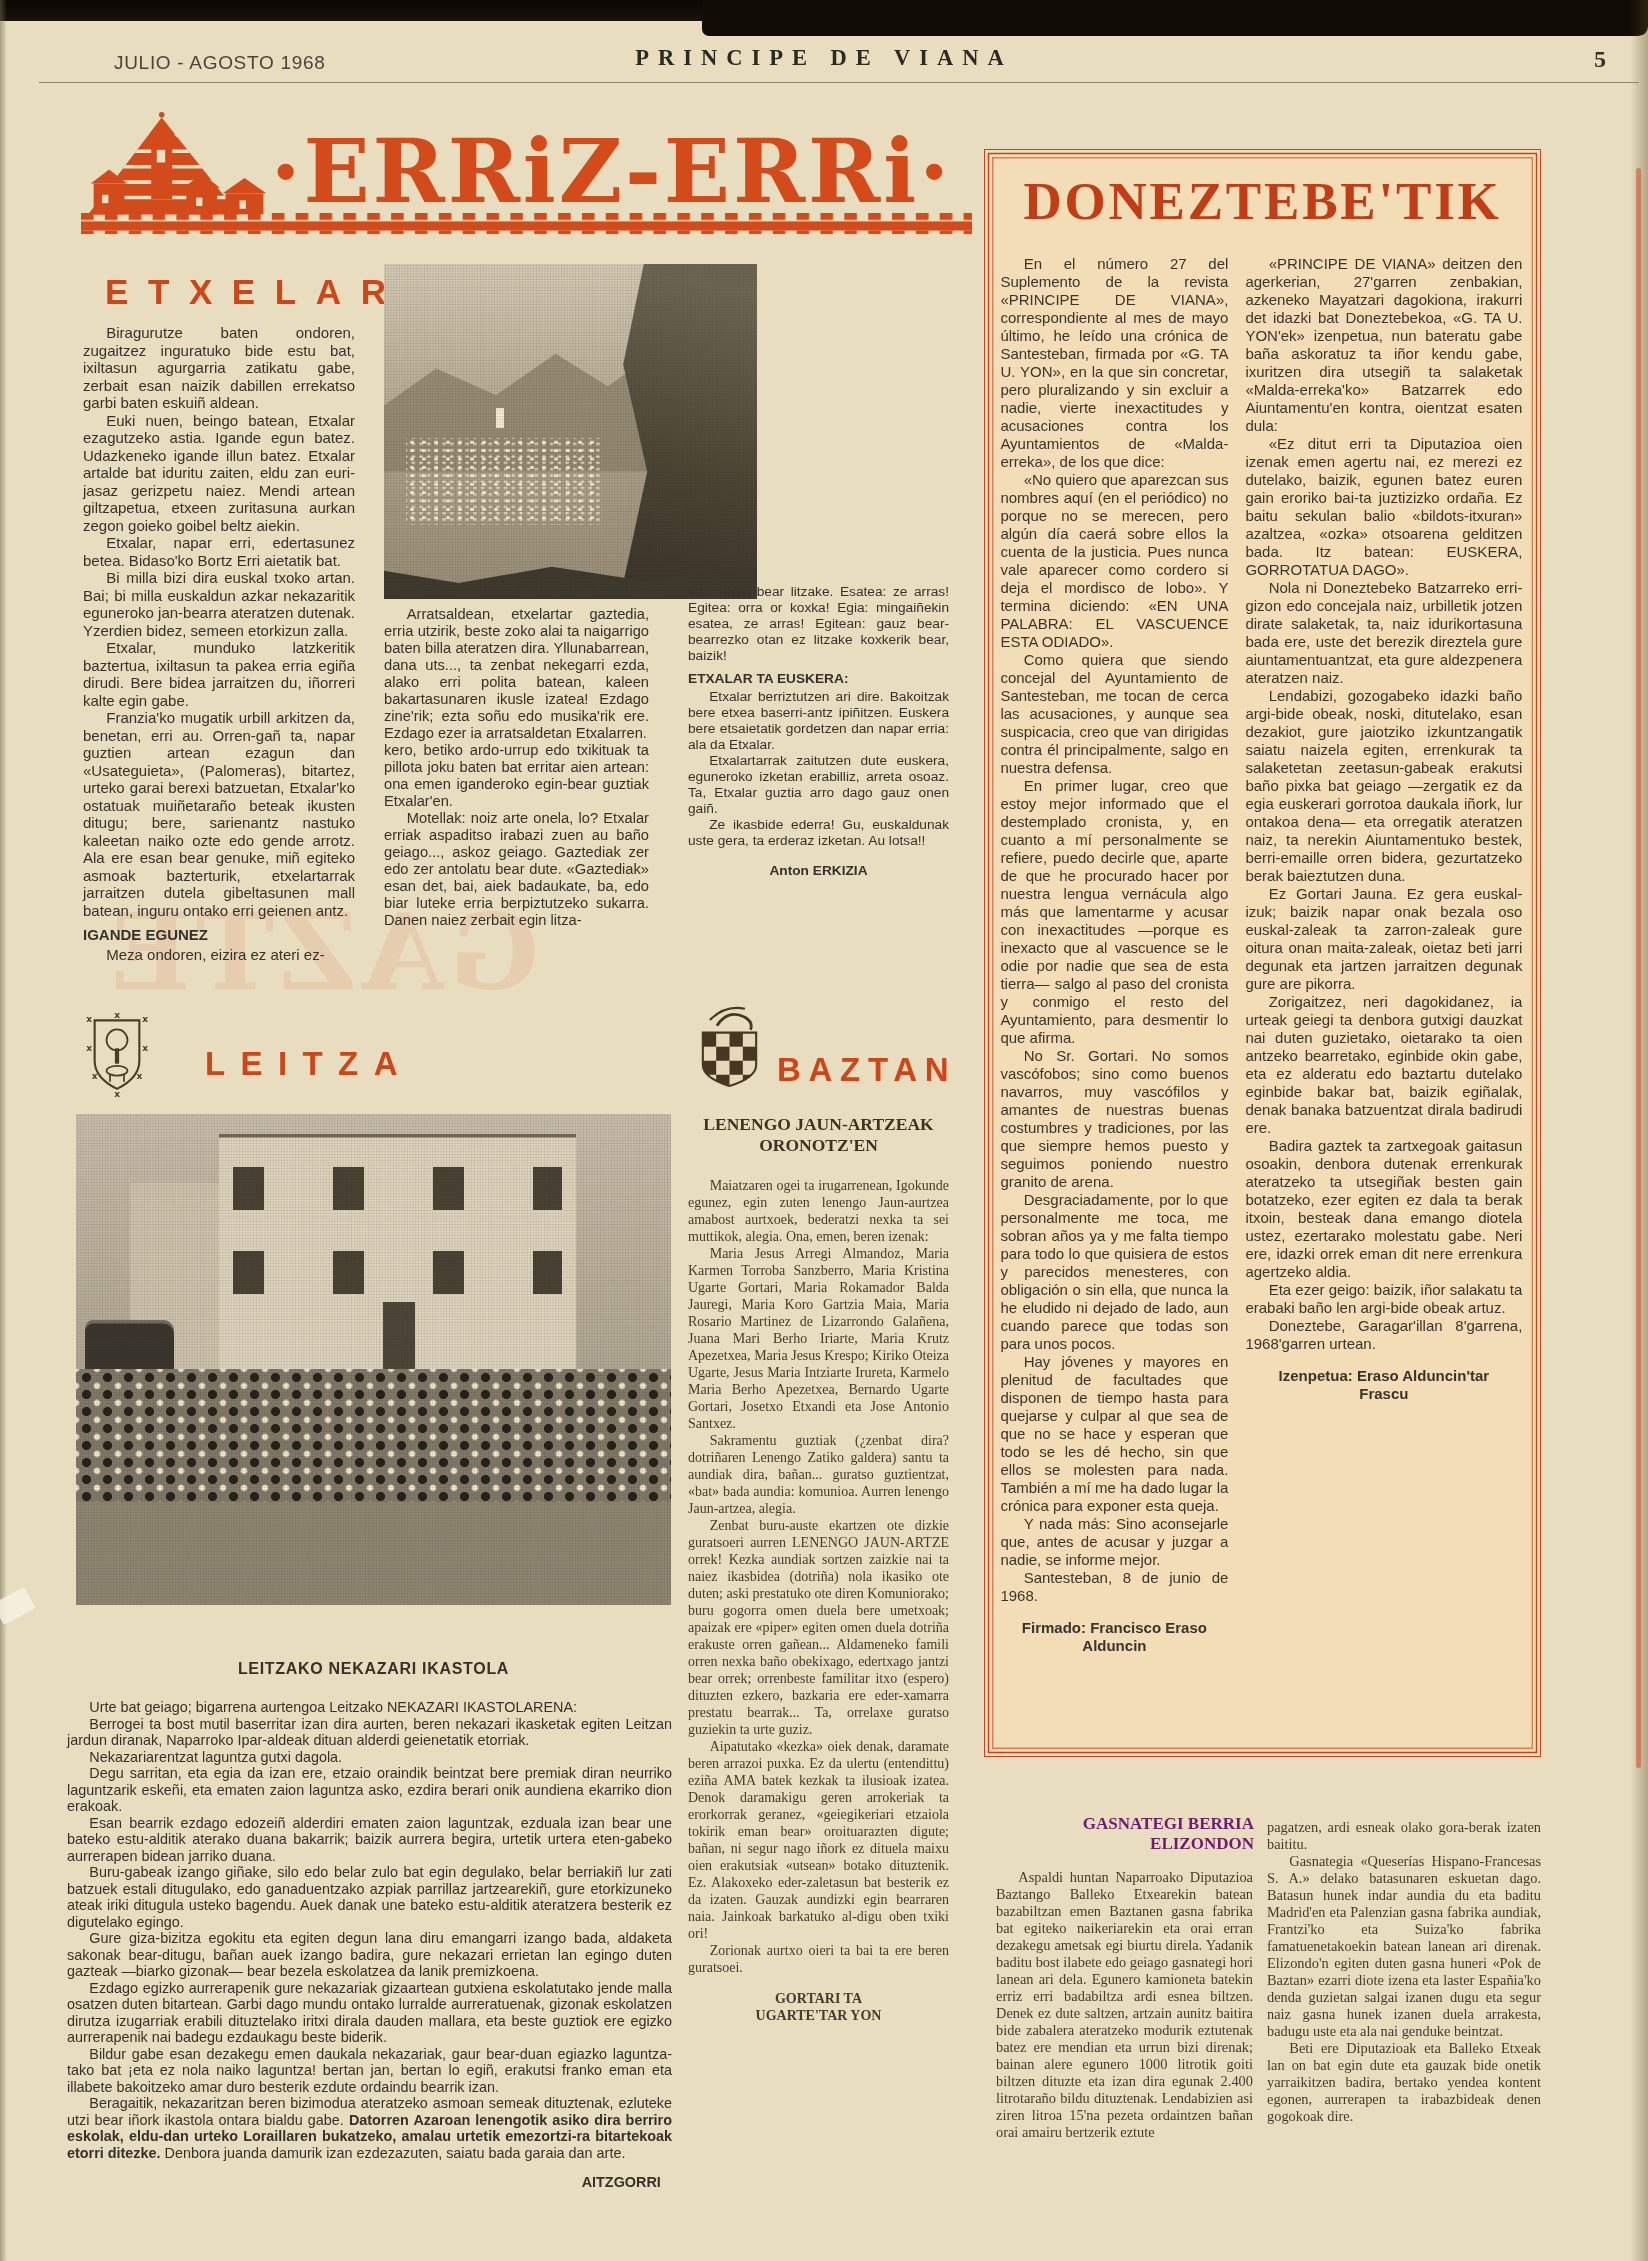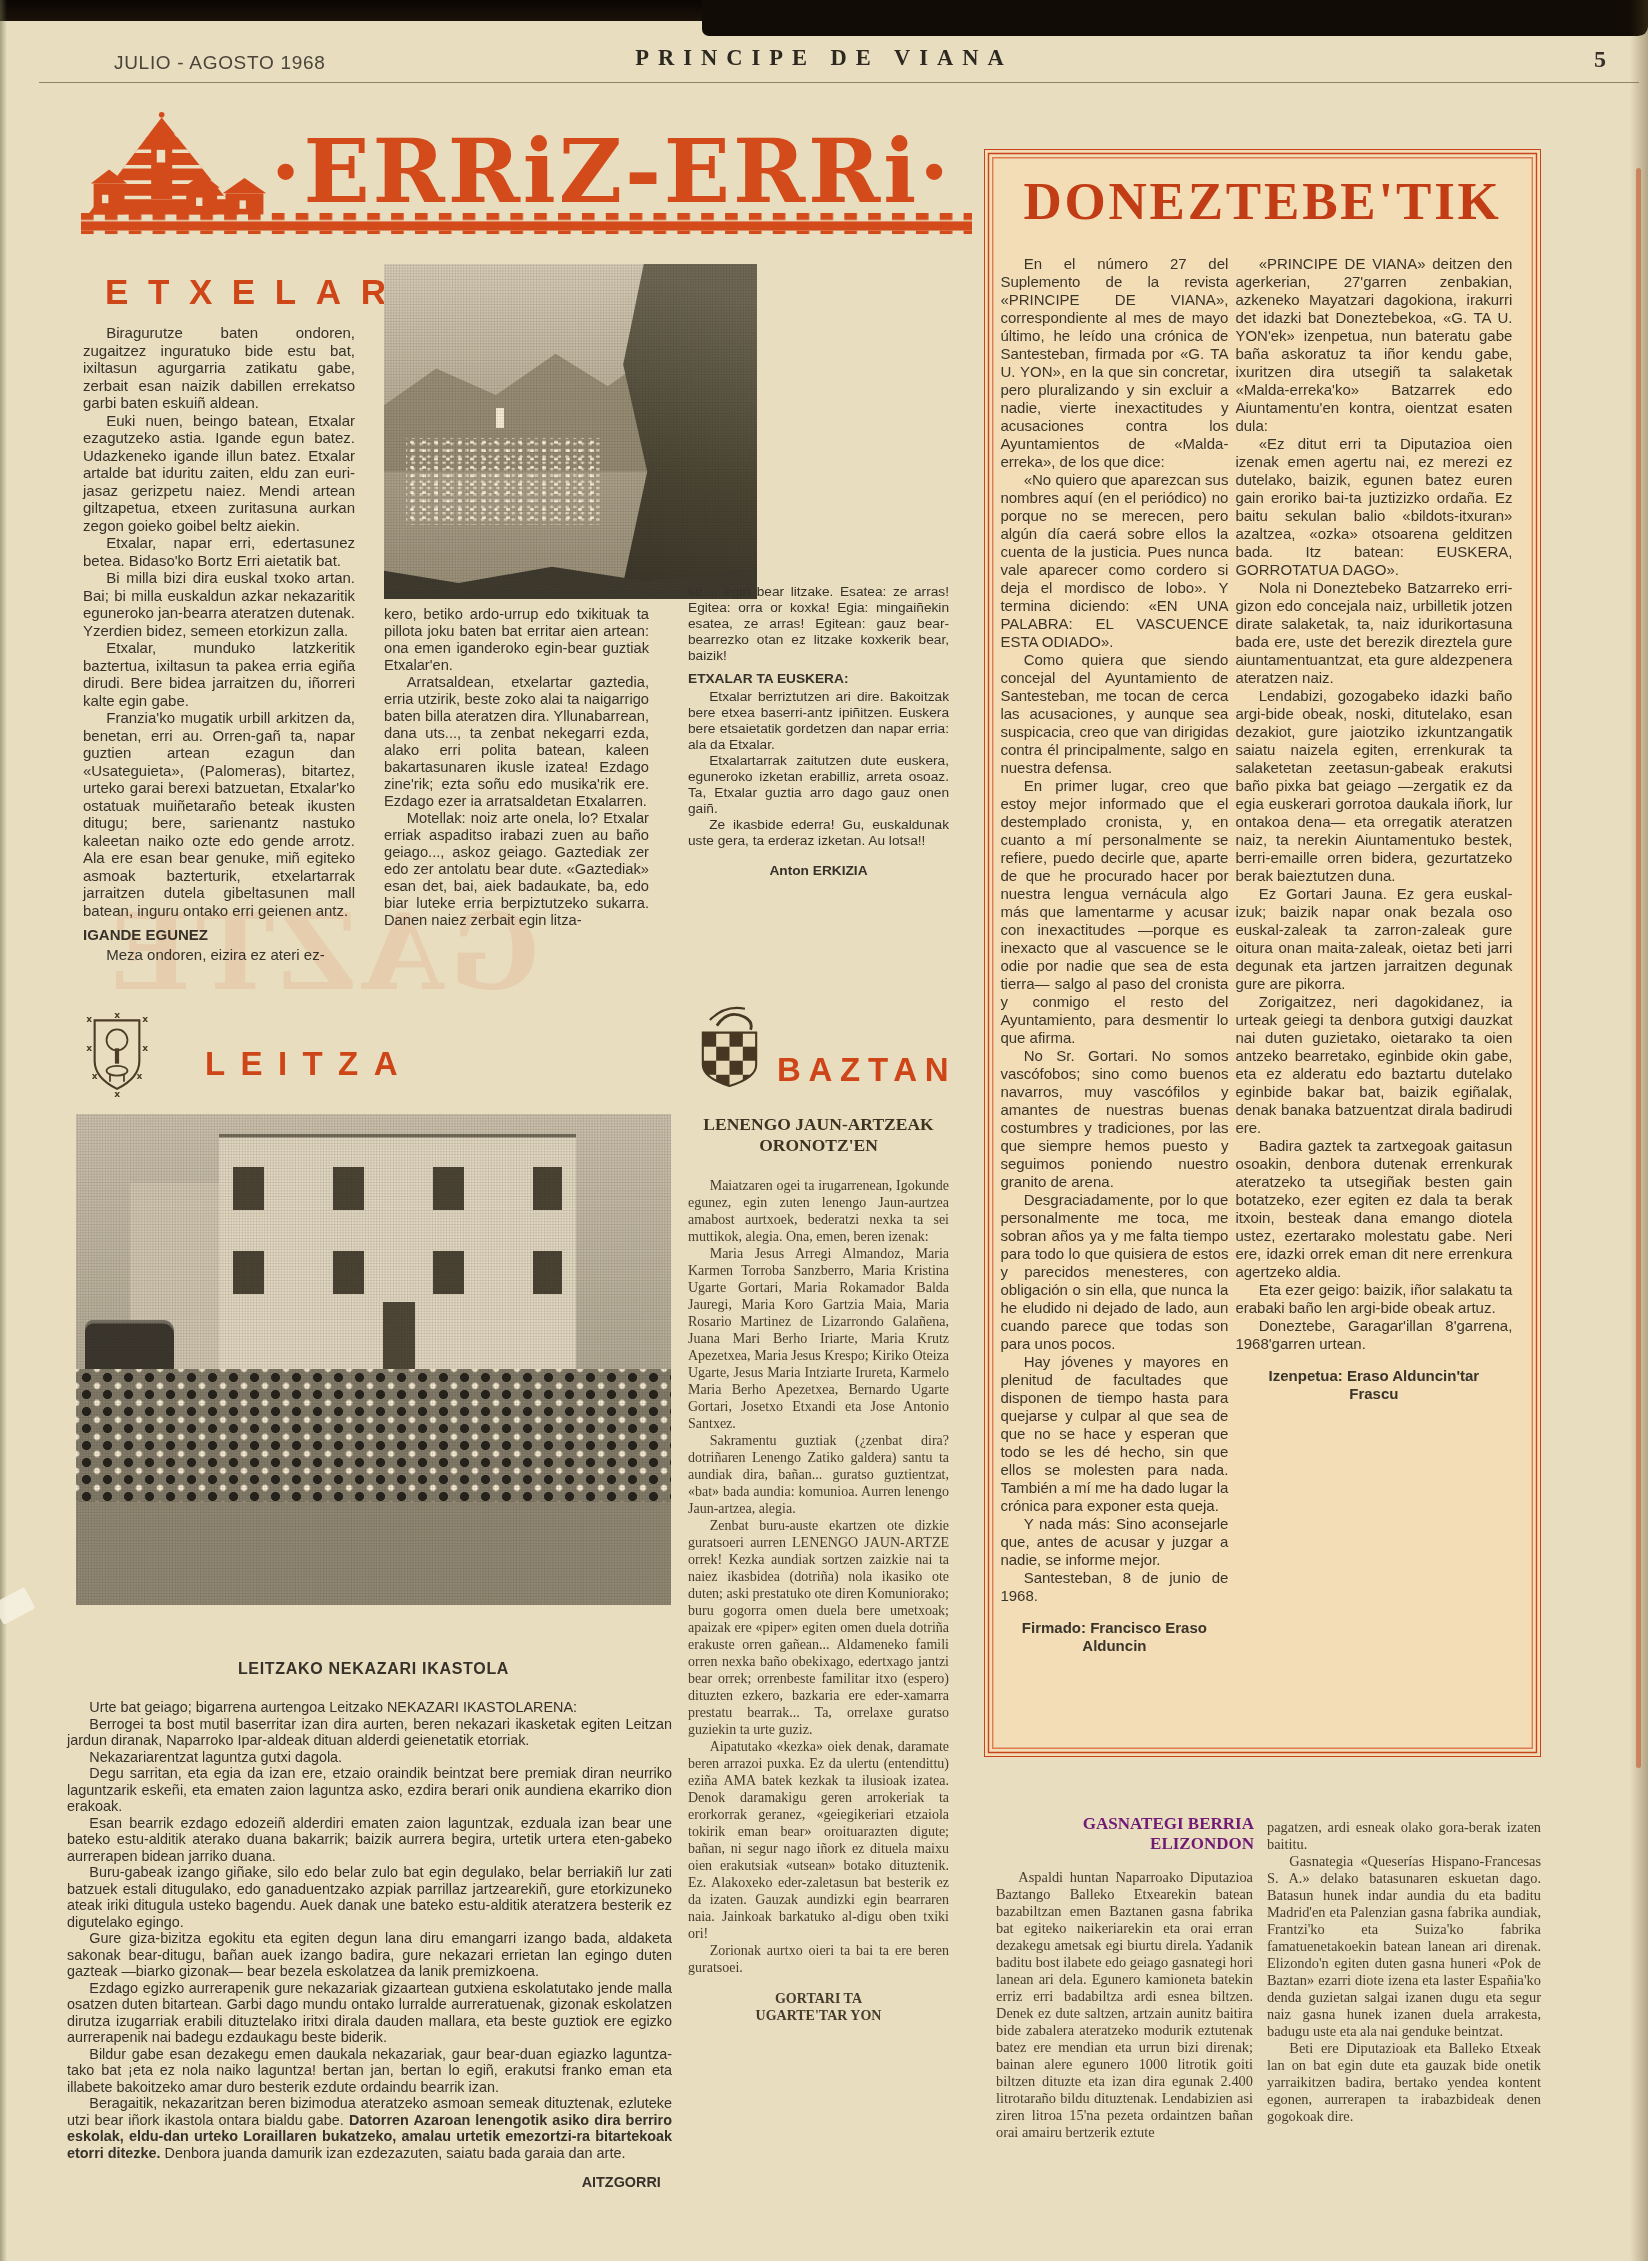--- a/index.html
+++ b/index.html
@@ -45,21 +45,21 @@
 
   .e-col1{left:83px;top:324px;width:272px}
   .e-col2{left:384px;top:606px;width:265px}
   .e-col3{left:688px;top:584px;width:261px}
 
   
   .dbox{left:984px;top:149px;width:557px;height:1608px;background:#f2ddb6;border:1.4px solid #c8431c;
         box-shadow:inset 0 0 0 2.8px #f2ddb6,inset 0 0 0 4.2px #c8431c,inset 0 0 0 7px #f2ddb6,inset 0 0 0 8.4px #dd7c52}
   .dbox-title{margin:21px 7px 24px;text-align:center;font-family:"Liberation Serif",serif;font-weight:600;
         font-size:53px;letter-spacing:2.8px;color:#c23d15}
-  .dbox-cols{display:flex;gap:7px;padding:0 15.4px}
+  .dbox-cols{display:flex;gap:17px;padding:0 15.4px}
   .dcol-es{width:228px;font:15px/18px "Liberation Sans",sans-serif;color:#3b342a}
   .dcol-eu{width:277px;font:15px/18px "Liberation Sans",sans-serif;color:#3b342a}
 
   
   .bz-sub{left:688px;top:1114px;width:261px;text-align:center;font-family:"Liberation Serif",serif;
           font-weight:bold;font-size:17.5px;white-space:pre-line;color:#3c3322}
   .bz-col{left:688px;top:1177px;width:261px}
   .bz-col p.sig{font-family:"Liberation Serif",serif}
 
   
@@ -178,22 +178,22 @@
       <p class="para">Euki nuen, beingo batean, Etxalar ezagutzeko astia. Igande egun batez. Udazkeneko igande illun batez. Etxalar artalde bat iduritu zaiten, eldu zan euri-jasaz gerizpetu naiez. Mendi artean giltzapetua, etxeen zuritasuna aurkan zegon goieko goibel beltz aiekin.</p>
       <p class="para">Etxalar, napar erri, edertasunez betea. Bidaso'ko Bortz Erri aietatik bat.</p>
       <p class="para">Bi milla bizi dira euskal txoko artan. Bai; bi milla euskaldun azkar nekazaritik eguneroko jan-bearra ateratzen dutenak. Yzerdien bidez, semeen etorkizun zalla.</p>
       <p class="para">Etxalar, munduko latzkeritik baztertua, ixiltasun ta pakea erria egiña dirudi. Bere bidea jarraitzen du, iñorreri kalte egin gabe.</p>
       <p class="para">Franzia'ko mugatik urbill arkitzen da, benetan, erri au. Orren-gañ ta, napar guztien artean ezagun dan «Usateguieta», (Palomeras), bitartez, urteko garai berexi batzuetan, Etxalar'ko ostatuak muiñetaraño beteak ikusten ditugu; bere, sarienantz nastuko kaleetan naiko ozte edo gende arrotz. Ala ere esan bear genuke, miñ egiteko asmoak bazterturik, etxelartarrak jarraitzen dutela gibeltasunen mall batean, inguru ontako erri geienen antz.</p>
       <p class="para subhead">IGANDE EGUNEZ</p>
       <p class="para">Meza ondoren, eizira ez ateri ez-</p>
     </div>
   <div class="abs art col2-tune e-col2">
 
-  <p class="para noind">kero, betiko ardo-urrup edo txikituak ta pillota joku baten bat erritar aien artean: ona emen iganderoko egin-bear guztiak Etxalar'en.</p>
-      <p class="para">Arratsaldean, etxelartar gaztedia, erria utzirik, beste zoko alai ta naigarrigo baten billa ateratzen dira. Yllunabarrean, dana uts..., ta zenbat nekegarri ezda, alako erri polita batean, kaleen bakartasunaren ikusle izatea! Ezdago zine'rik; ezta soñu edo musika'rik ere. Ezdago ezer ia arratsaldetan Etxalarren.</p>
+  <p class="para">Arratsaldean, etxelartar gaztedia, erria utzirik, beste zoko alai ta naigarrigo baten billa ateratzen dira. Yllunabarrean, dana uts..., ta zenbat nekegarri ezda, alako erri polita batean, kaleen bakartasunaren ikusle izatea! Ezdago zine'rik; ezta soñu edo musika'rik ere. Ezdago ezer ia arratsaldetan Etxalarren.</p>
+      <p class="para noind">kero, betiko ardo-urrup edo txikituak ta pillota joku baten bat erritar aien artean: ona emen iganderoko egin-bear guztiak Etxalar'en.</p>
       <p class="para">Motellak: noiz arte onela, lo? Etxalar erriak aspaditso irabazi zuen au baño geiago..., askoz geiago. Gaztediak zer edo zer antolatu bear dute. «Gaztediak» esan det, bai, aiek badaukate, ba, edo biar luteke erria berpiztutzeko sukarra. Danen naiez zerbait egin litza-</p>
     </div>
   <div class="abs art col3-tune e-col3">
 
   <p class="para noind">ke..., egin bear litzake. Esatea: ze arras! Egitea: orra or koxka! Egia: mingaiñekin esatea, ze arras! Egitean: gauz bear-bearrezko otan ez litzake koxkerik bear, baizik!</p>
       <p class="para subhead">ETXALAR TA EUSKERA:</p>
       <p class="para">Etxalar berriztutzen ari dire. Bakoitzak bere etxea baserri-antz ipiñitzen. Euskera bere etsaietatik gordetzen dan napar erria: ala da Etxalar.</p>
       <p class="para">Etxalartarrak zaitutzen dute euskera, eguneroko izketan erabilliz, arreta osoaz. Ta, Etxalar guztia arro dago gauz onen gaiñ.</p>
       <p class="para">Ze ikasbide ederra! Gu, euskaldunak uste gera, ta erderaz izketan. Au lotsa!!</p>
       <p class="para sig">Anton ERKIZIA</p>

